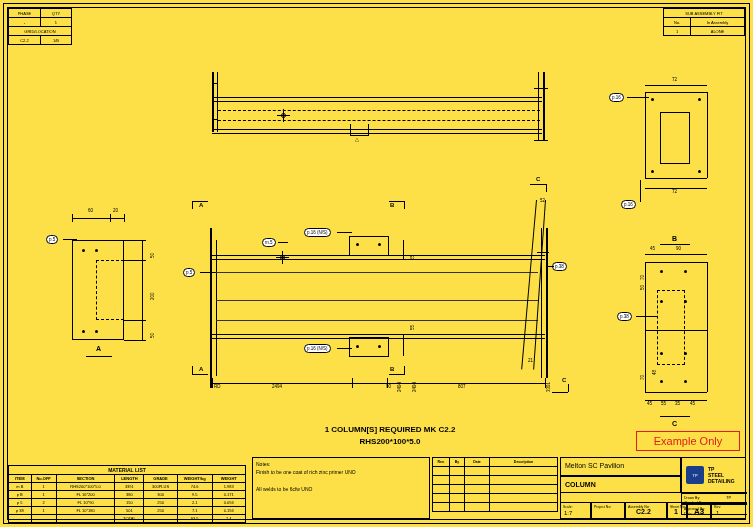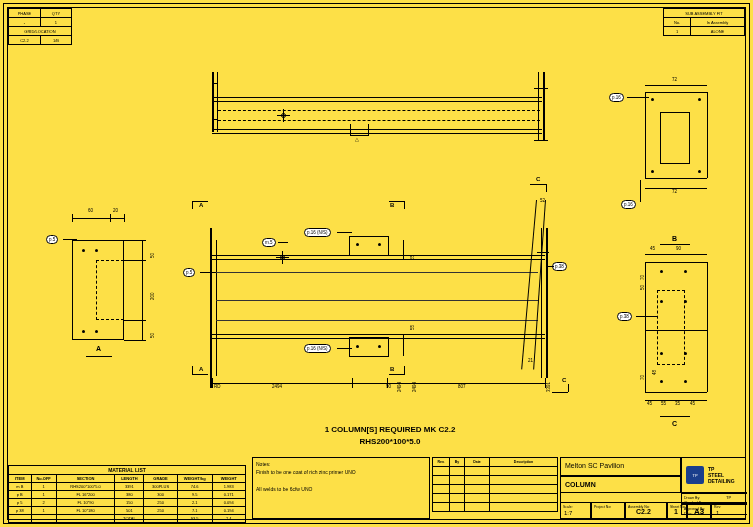--- a/index.html
+++ b/index.html
@@ -283,20 +283,21 @@
 
     <div class="bub" style="left:617px;top:312px;">p.38</div>
     <div class="ln hl" style="left:636px;top:316px;width:22px;"></div>
     <div class="lbl" style="left:672px;top:420px;">C</div>
     <div class="ln hl" style="left:660px;top:416px;width:30px;"></div>
   </div>
 
   <div class="txt c ttl" style="left:300px;top:427px;width:180px;">1  COLUMN[S]  REQUIRED   MK C2.2</div>
   <div class="txt c ttl" style="left:300px;top:439px;width:180px;">RHS200*100*5.0</div>
 
+  <div class="example" style="left:636px;top:431px;width:104px;height:20px;">Example Only</div>
 
   <div style="position:absolute;left:8px;top:465px;width:238px;">
     <div style="border:1px solid #000;border-bottom:none;text-align:center;font-size:5px;font-weight:bold;height:8px;line-height:8px;">MATERIAL LIST</div>
     <table class="mat" style="width:238px;">
       <tbody>
           <tr>
         <th style="width:22px;">ITEM</th>
         <th style="width:24px;">No.OFF</th>
         <th style="width:62px;">SECTION</th>
         <th style="width:28px;">LENGTH</th>

